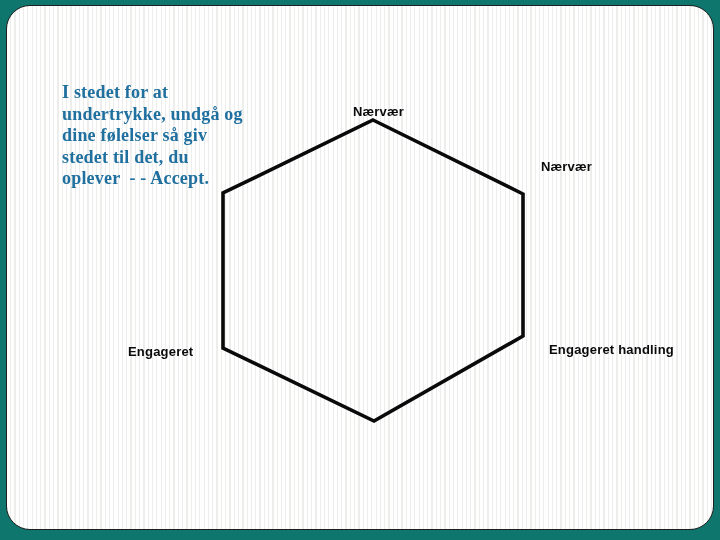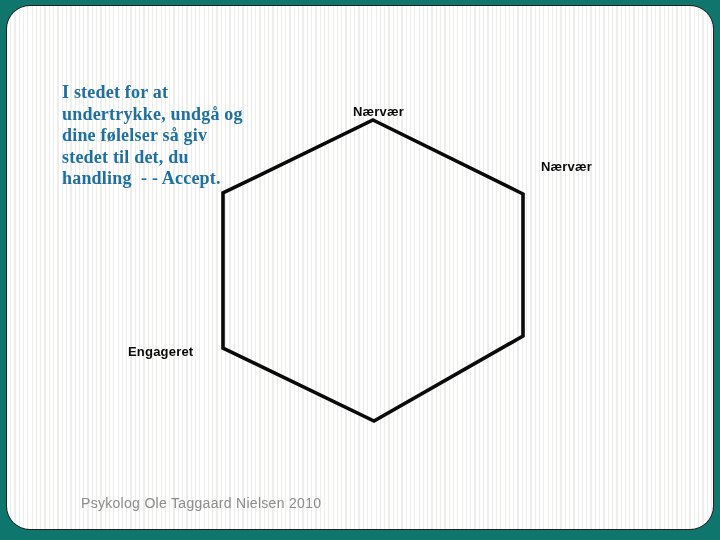--- a/index.html
+++ b/index.html
@@ -68,27 +68,27 @@
 <body>
 
 <div class="canvas">
   <div class="slide">
 
     <div class="accept-text">
       <span class="line">I stedet for at</span>
       <span class="line">undertrykke, undgå og</span>
       <span class="line">dine følelser så giv</span>
       <span class="line">stedet til det, du</span>
-      <span class="line">handling  - - Accept.</span>
+      <span class="line">oplever  - - Accept.</span>
     </div>
 
     <svg class="hex-svg" viewBox="0 0 706 523" aria-hidden="true">
       <polygon points="366,114 516,188 516,330 367,415 216,342 216,187" fill="none" stroke="#0a0a0a" stroke-width="3.6" stroke-linejoin="miter"></polygon>
     </svg>
 
     <div class="hex-label lbl-top">Nærvær</div>
     <div class="hex-label lbl-top-right">Nærvær</div>
     <div class="hex-label lbl-left">Engageret</div>
+    <div class="hex-label lbl-bottom-right">Engageret handling</div>
 
-    <div class="footer-credit">Psykolog Ole Taggaard Nielsen 2010</div>
 
   </div>
 </div>
 
 </body></html>

